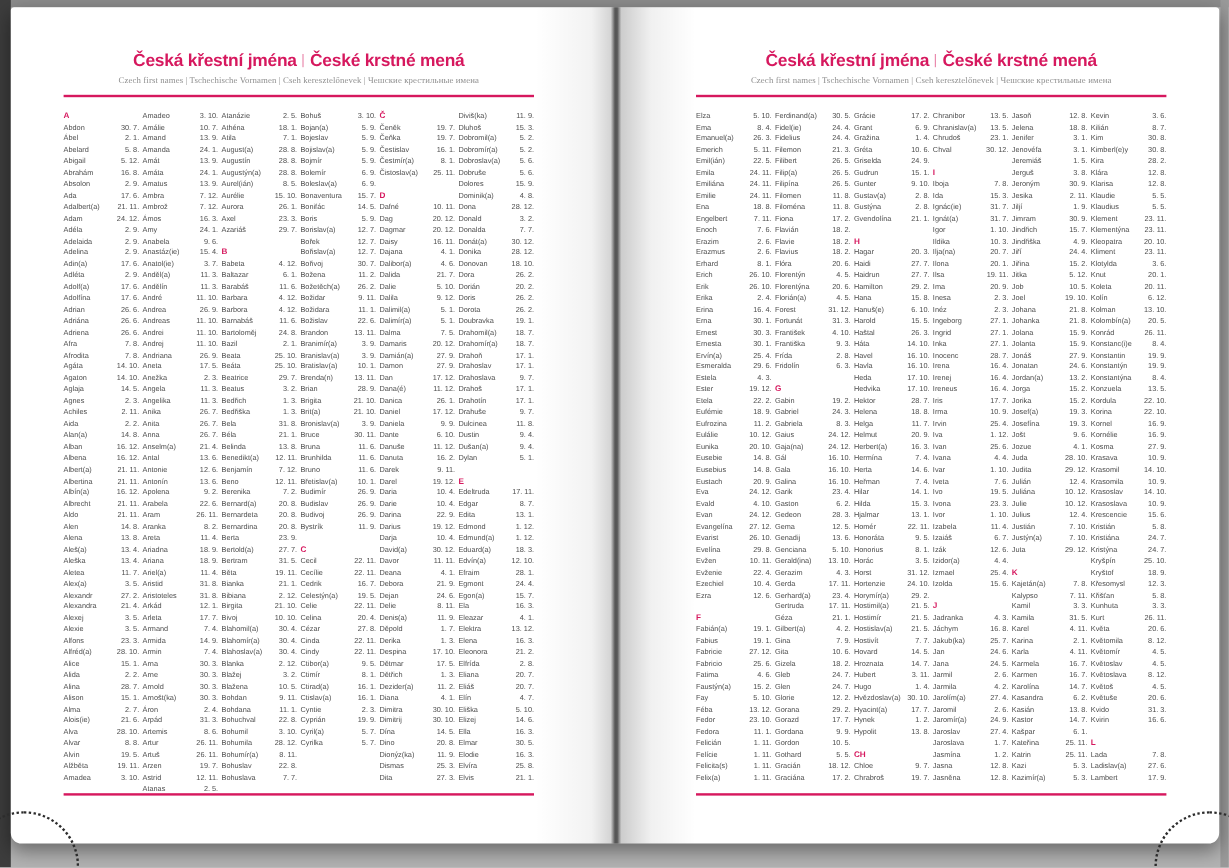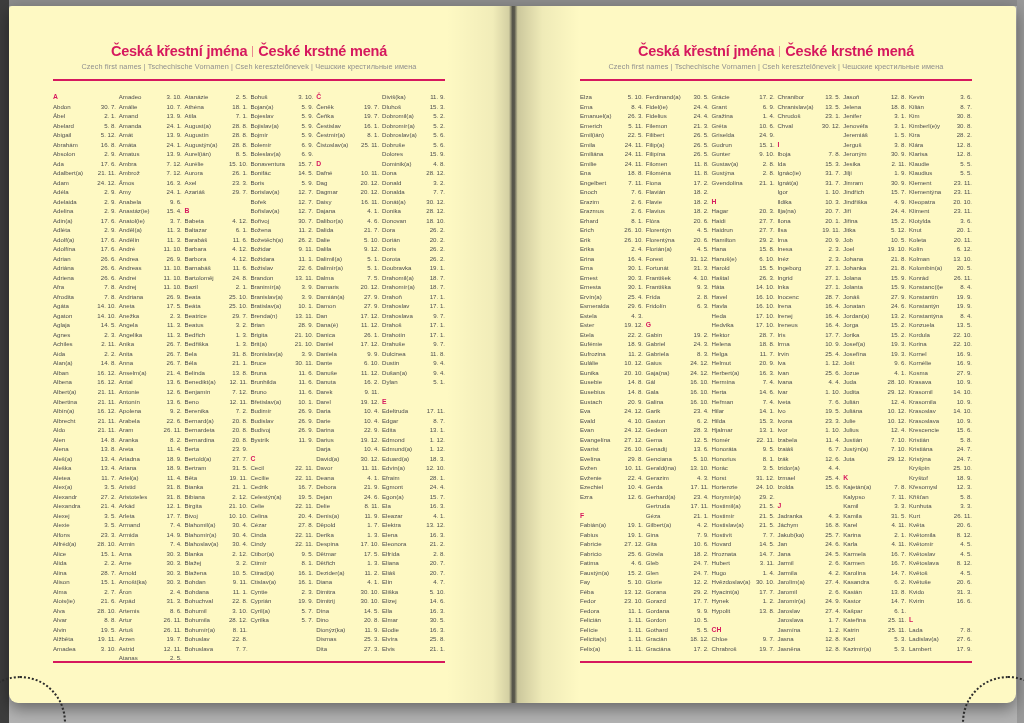--- a/index.html
+++ b/index.html
@@ -1,34 +1,34 @@
 <!DOCTYPE html>
 <html style="--accent: #d6185e;"><head>
 <meta charset="utf-8">
 <style>
   html,body{margin:0;padding:0;background:#b3b3b3;font-family:"Liberation Sans",sans-serif;}
   .photo{position:relative;width:1024px;height:723px;background:#b3b3b3;overflow:hidden;}
   .edge-top{position:absolute;left:0;top:0;width:100%;height:6px;background:#8c8c8c;}
   .edge-left{position:absolute;left:0;top:0;width:9px;height:100%;background:#3d3d3d;}
   .edge-right{position:absolute;right:0;top:0;width:7px;height:100%;background:#9a9a9a;}
-  .book{position:absolute;left:9px;top:6px;width:1007px;height:697px;background:#fef9c3;
+  .book{position:absolute;left:9px;top:6px;width:1007px;height:697px;background:#ffffff;
         border-radius:3px 3px 9px 9px;box-shadow:0 6px 16px rgba(0,0,0,.42);}
   .gutter{position:absolute;left:437px;top:0;width:134px;height:100%;pointer-events:none;
     background:linear-gradient(90deg,rgba(0,0,0,0) 0%,rgba(0,0,0,.05) 35%,rgba(0,0,0,.17) 47%,
       rgba(45,45,45,.8) 49.6%,rgba(45,45,45,.8) 51%,rgba(0,0,0,.2) 53.5%,rgba(0,0,0,.06) 72%,rgba(0,0,0,0) 100%);}
   .page{position:absolute;top:0;height:100%;width:503px;}
   .page.left{left:0;}
   .page.right{left:504px;}
   .inner{position:absolute;top:0;width:392px;height:100%;}
   .page.left  .inner{left:44px;}
   .page.right .inner{left:67px;}
   .hdr{position:absolute;top:37px;left:0;width:100%;text-align:center;}
   .title{margin:0;font-size:14.5px;font-weight:700;letter-spacing:-.2px;color:var(--accent,#d6185e);}
   .tdiv{display:inline-block;width:1px;height:11px;background:currentColor;opacity:.5;margin:0 5px;vertical-align:-1px;}
-  .subtitle{margin:3px 0 0;font-size:7.3px;color:#8f8f8f;letter-spacing:.1px;}
+  .subtitle{margin:3px 0 0;font-size:7.3px;color:#8f8f8f;letter-spacing:.1px;font-family:Liberation Serif, serif;}
   .rule{position:absolute;left:0;width:100%;background:var(--accent,#d6185e);}
   .rule.top{top:73px;height:1.8px;}
   .rule.bottom{top:655px;height:1.6px;}
   .cols{position:absolute;top:86px;left:0;width:100%;height:564px;display:flex;justify-content:space-between;}
   .col{width:63px;flex:0 0 63px;}
   .row{display:flex;justify-content:space-between;height:9.53px;line-height:9.53px;
        font-size:6.1px;color:#4e4e4e;white-space:nowrap;overflow:visible;}
   .row.sec{display:block;color:var(--accent,#d6185e);font-weight:700;font-size:6.8px;}
   .row.sp{visibility:hidden;}
   .nm{overflow:visible;}

